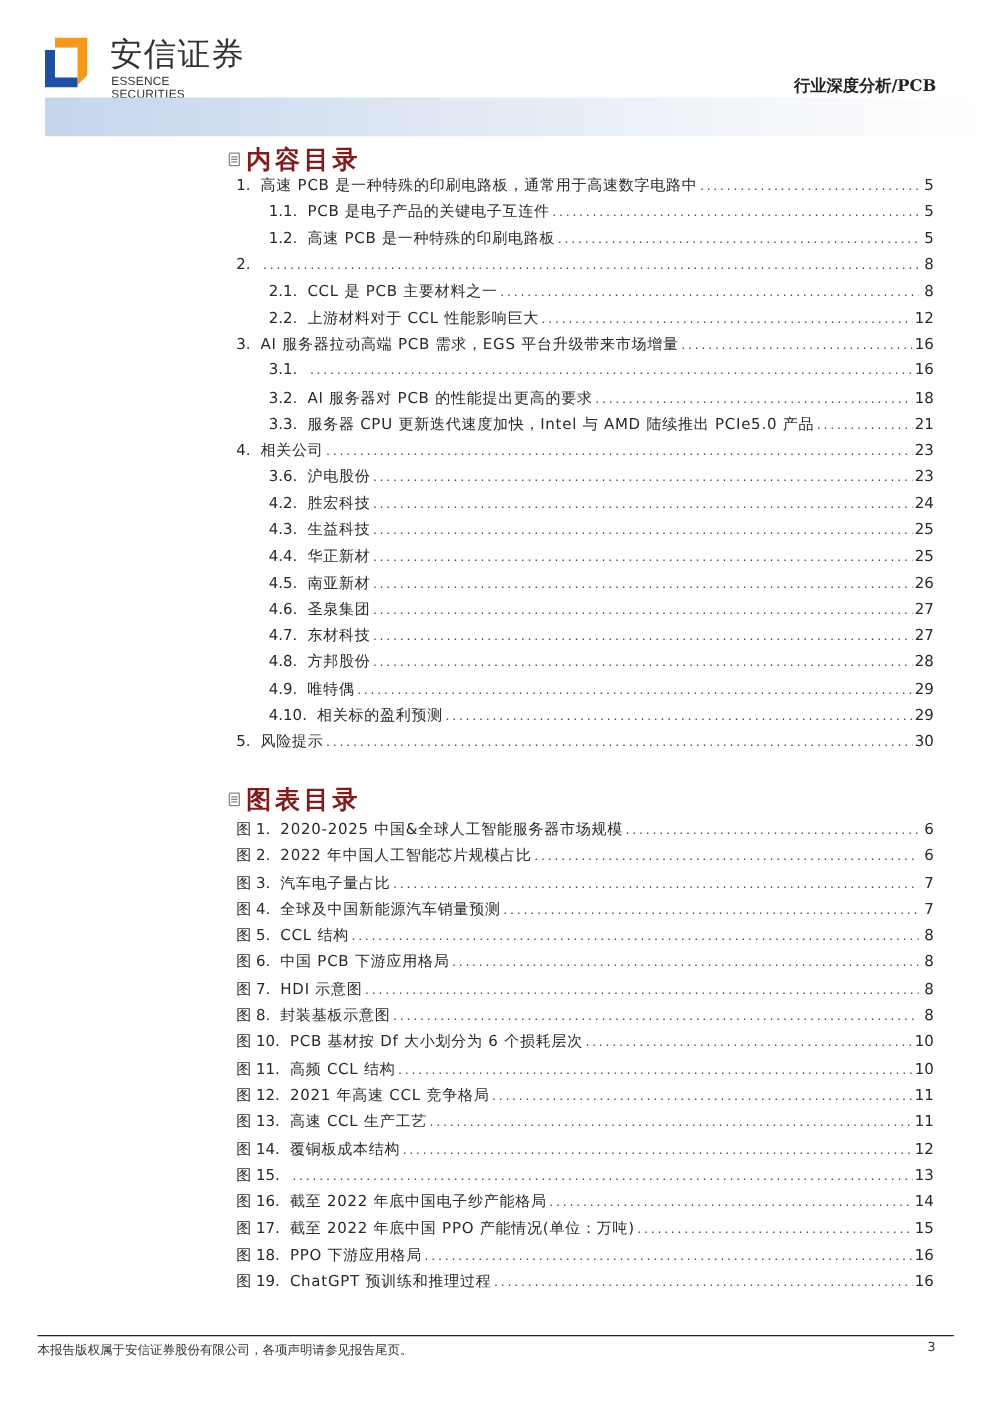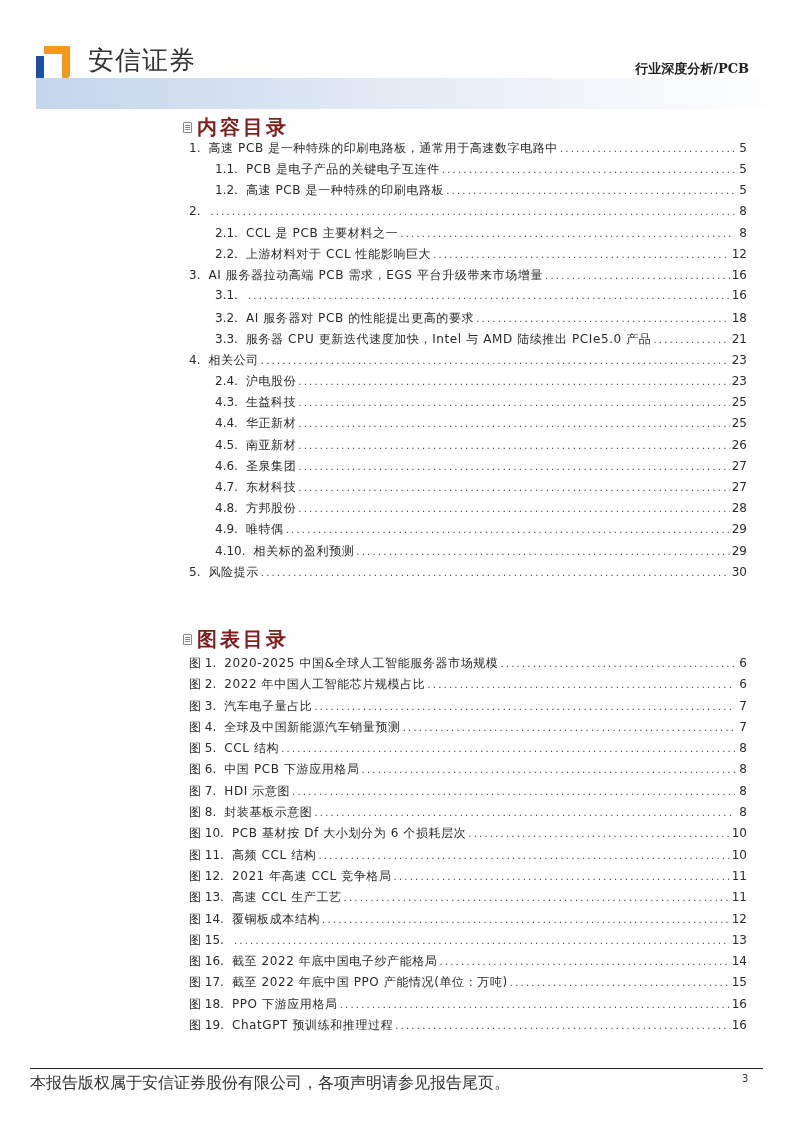--- a/index.html
+++ b/index.html
@@ -1,21 +1,21 @@
 <!DOCTYPE html>
 <html><head>
 <meta charset="utf-8">
 <style>
   html, body { margin: 0; padding: 0; background: #ffffff; }
   body {
     width: 793px; height: 1122px; position: relative; overflow: hidden;
     font-family: "DejaVu Sans", "Liberation Sans", sans-serif;
     color: #222;
   }
-  .logo { position: absolute; left: 36px; top: 44px; width: 160px; height: 44px; padding-left: 36px; }
+  .logo { position: absolute; left: 36px; top: 28px; width: 160px; height: 44px; }
   .logo-mark { position: absolute; left: 0; top: 2px; width: 34px; height: 40px; }
   .logo-cn {
     position: absolute; left: 52px; top: 0px; font-size: 26px; color: #333;
     letter-spacing: 1px; line-height: 32px; font-weight: normal;
   }
   .logo-en {
     position: absolute; left: 53px; top: 33px; font-size: 9.5px; color: #333;
     letter-spacing: 0.2px; font-family: "Liberation Sans", sans-serif; line-height: 10px;
   }
   .header-tag {
@@ -56,21 +56,21 @@
   .toc-row .dots::before {
     content: "..................................................................................................................................................................................................";
   }
   .toc-row .page { min-width: 10px; text-align: right; }
   .fig-list { position: absolute; left: 189px; width: 558px; }
   .fig-list .toc-row { height: 21.3px; }
   .footer-rule {
     position: absolute; left: 30px; top: 1068px; width: 733px; height: 1px; background: #222;
   }
   .footer-text {
-    position: absolute; left: 30px; top: 1073px; font-size: 16px; color: #333;
+    position: absolute; left: 30px; top: 1073px; font-size: 10px; color: #333;
     font-family: "DejaVu Serif", serif;
   }
   .footer-page {
     position: absolute; left: 742px; top: 1073px; font-size: 10px; color: #333;
   }
 </style>
 </head>
 <body>
 
 <div class="logo">
@@ -147,24 +147,30 @@
       <span class="dots"></span>
       <span class="page">21</span>
     </div>
     <div class="toc-row">
       <span class="num">4.</span>
       <span class="label">相关公司</span>
       <span class="dots"></span>
       <span class="page">23</span>
     </div>
     <div class="toc-row l2">
-      <span class="num">2.4.</span>
+      <span class="num">3.6.</span>
       <span class="label">沪电股份</span>
       <span class="dots"></span>
       <span class="page">23</span>
+    </div>
+    <div class="toc-row l2">
+      <span class="num">4.2.</span>
+      <span class="label">胜宏科技</span>
+      <span class="dots"></span>
+      <span class="page">24</span>
     </div>
     <div class="toc-row l2">
       <span class="num">4.3.</span>
       <span class="label">生益科技</span>
       <span class="dots"></span>
       <span class="page">25</span>
     </div>
     <div class="toc-row l2">
       <span class="num">4.4.</span>
       <span class="label">华正新材</span>

